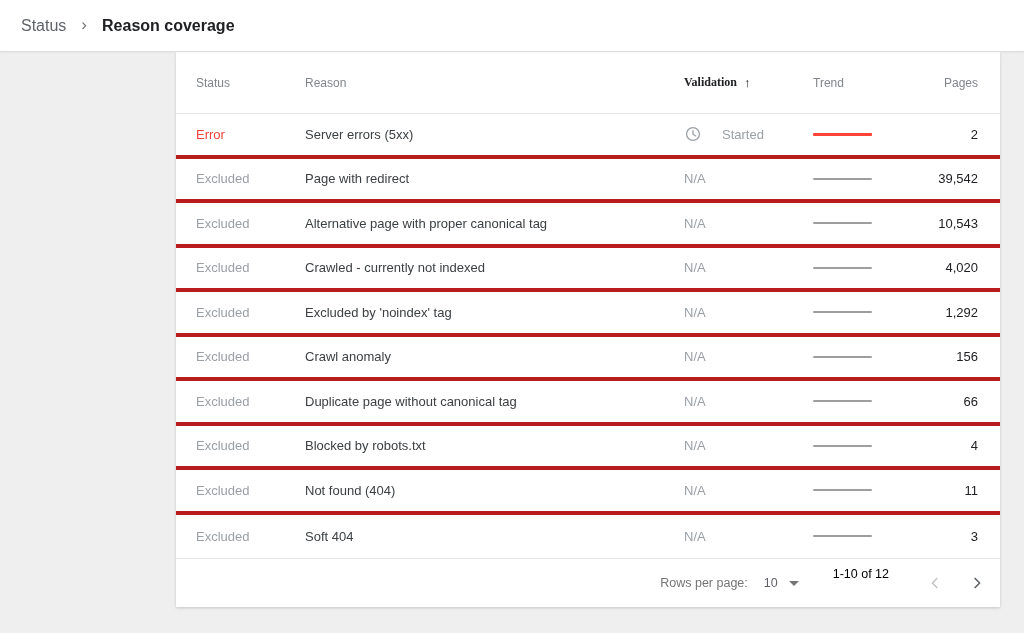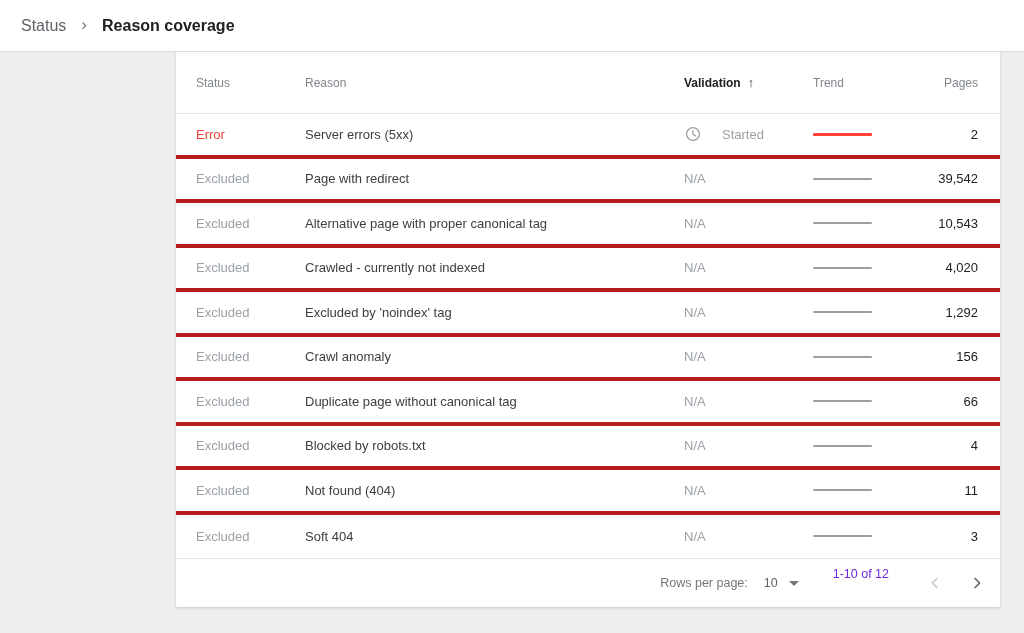--- a/index.html
+++ b/index.html
@@ -35,21 +35,21 @@
     grid-template-columns:109px 379px 129px 100px 1fr;
     align-items:center;
     padding:0 22px 0 20px;
   }
   .thead {
     height:62px;
     border-bottom:1px solid #e8e8e8;
     font-size:12px; color:#80868b;
   }
   .th { cursor:pointer; }
-  .th.sorted { color:#202124; font-weight:700; display:flex; align-items:flex-end; }
+  .th.sorted { color:#202124; font-weight:700; display:flex; align-items:flex-start;font-family:Liberation Serif, serif; }
   .sort-arrow { margin-left:7px; font-size:13px; color:#202124; }
   .th-pages { justify-self:end; }
 
   .trow {
     height:44.5px;
     border-bottom:4px solid #b91c1c;
     font-size:13px;
     cursor:pointer;
   }
   .trow:last-child { border-bottom:1px solid #e8e8e8; }
@@ -72,21 +72,21 @@
     font-size:12.5px; color:#757575;
   }
   .rpp-label { margin-right:16px; }
   .rpp-select { display:flex; align-items:center; cursor:pointer; color:#5f6368; }
   .rpp-caret {
     width:0; height:0; margin-left:11px;
     border-left:5px solid transparent;
     border-right:5px solid transparent;
     border-top:5px solid #757575;
   }
-  .range-label { margin:0 36px 18px 34px; color:#6d28d9; }
+  .range-label { margin:0 36px 18px 34px; color:#000000; }
   .pager-btn { display:inline-flex; align-items:center; justify-content:center;
                width:20px; height:20px; cursor:pointer; }
   .pager-btn.prev { margin-right:22px; }
 </style>
 </head>
 <body>
 
 <div class="topbar">
   <span class="crumb-root">Status</span>
   <span class="crumb-sep">›</span>

